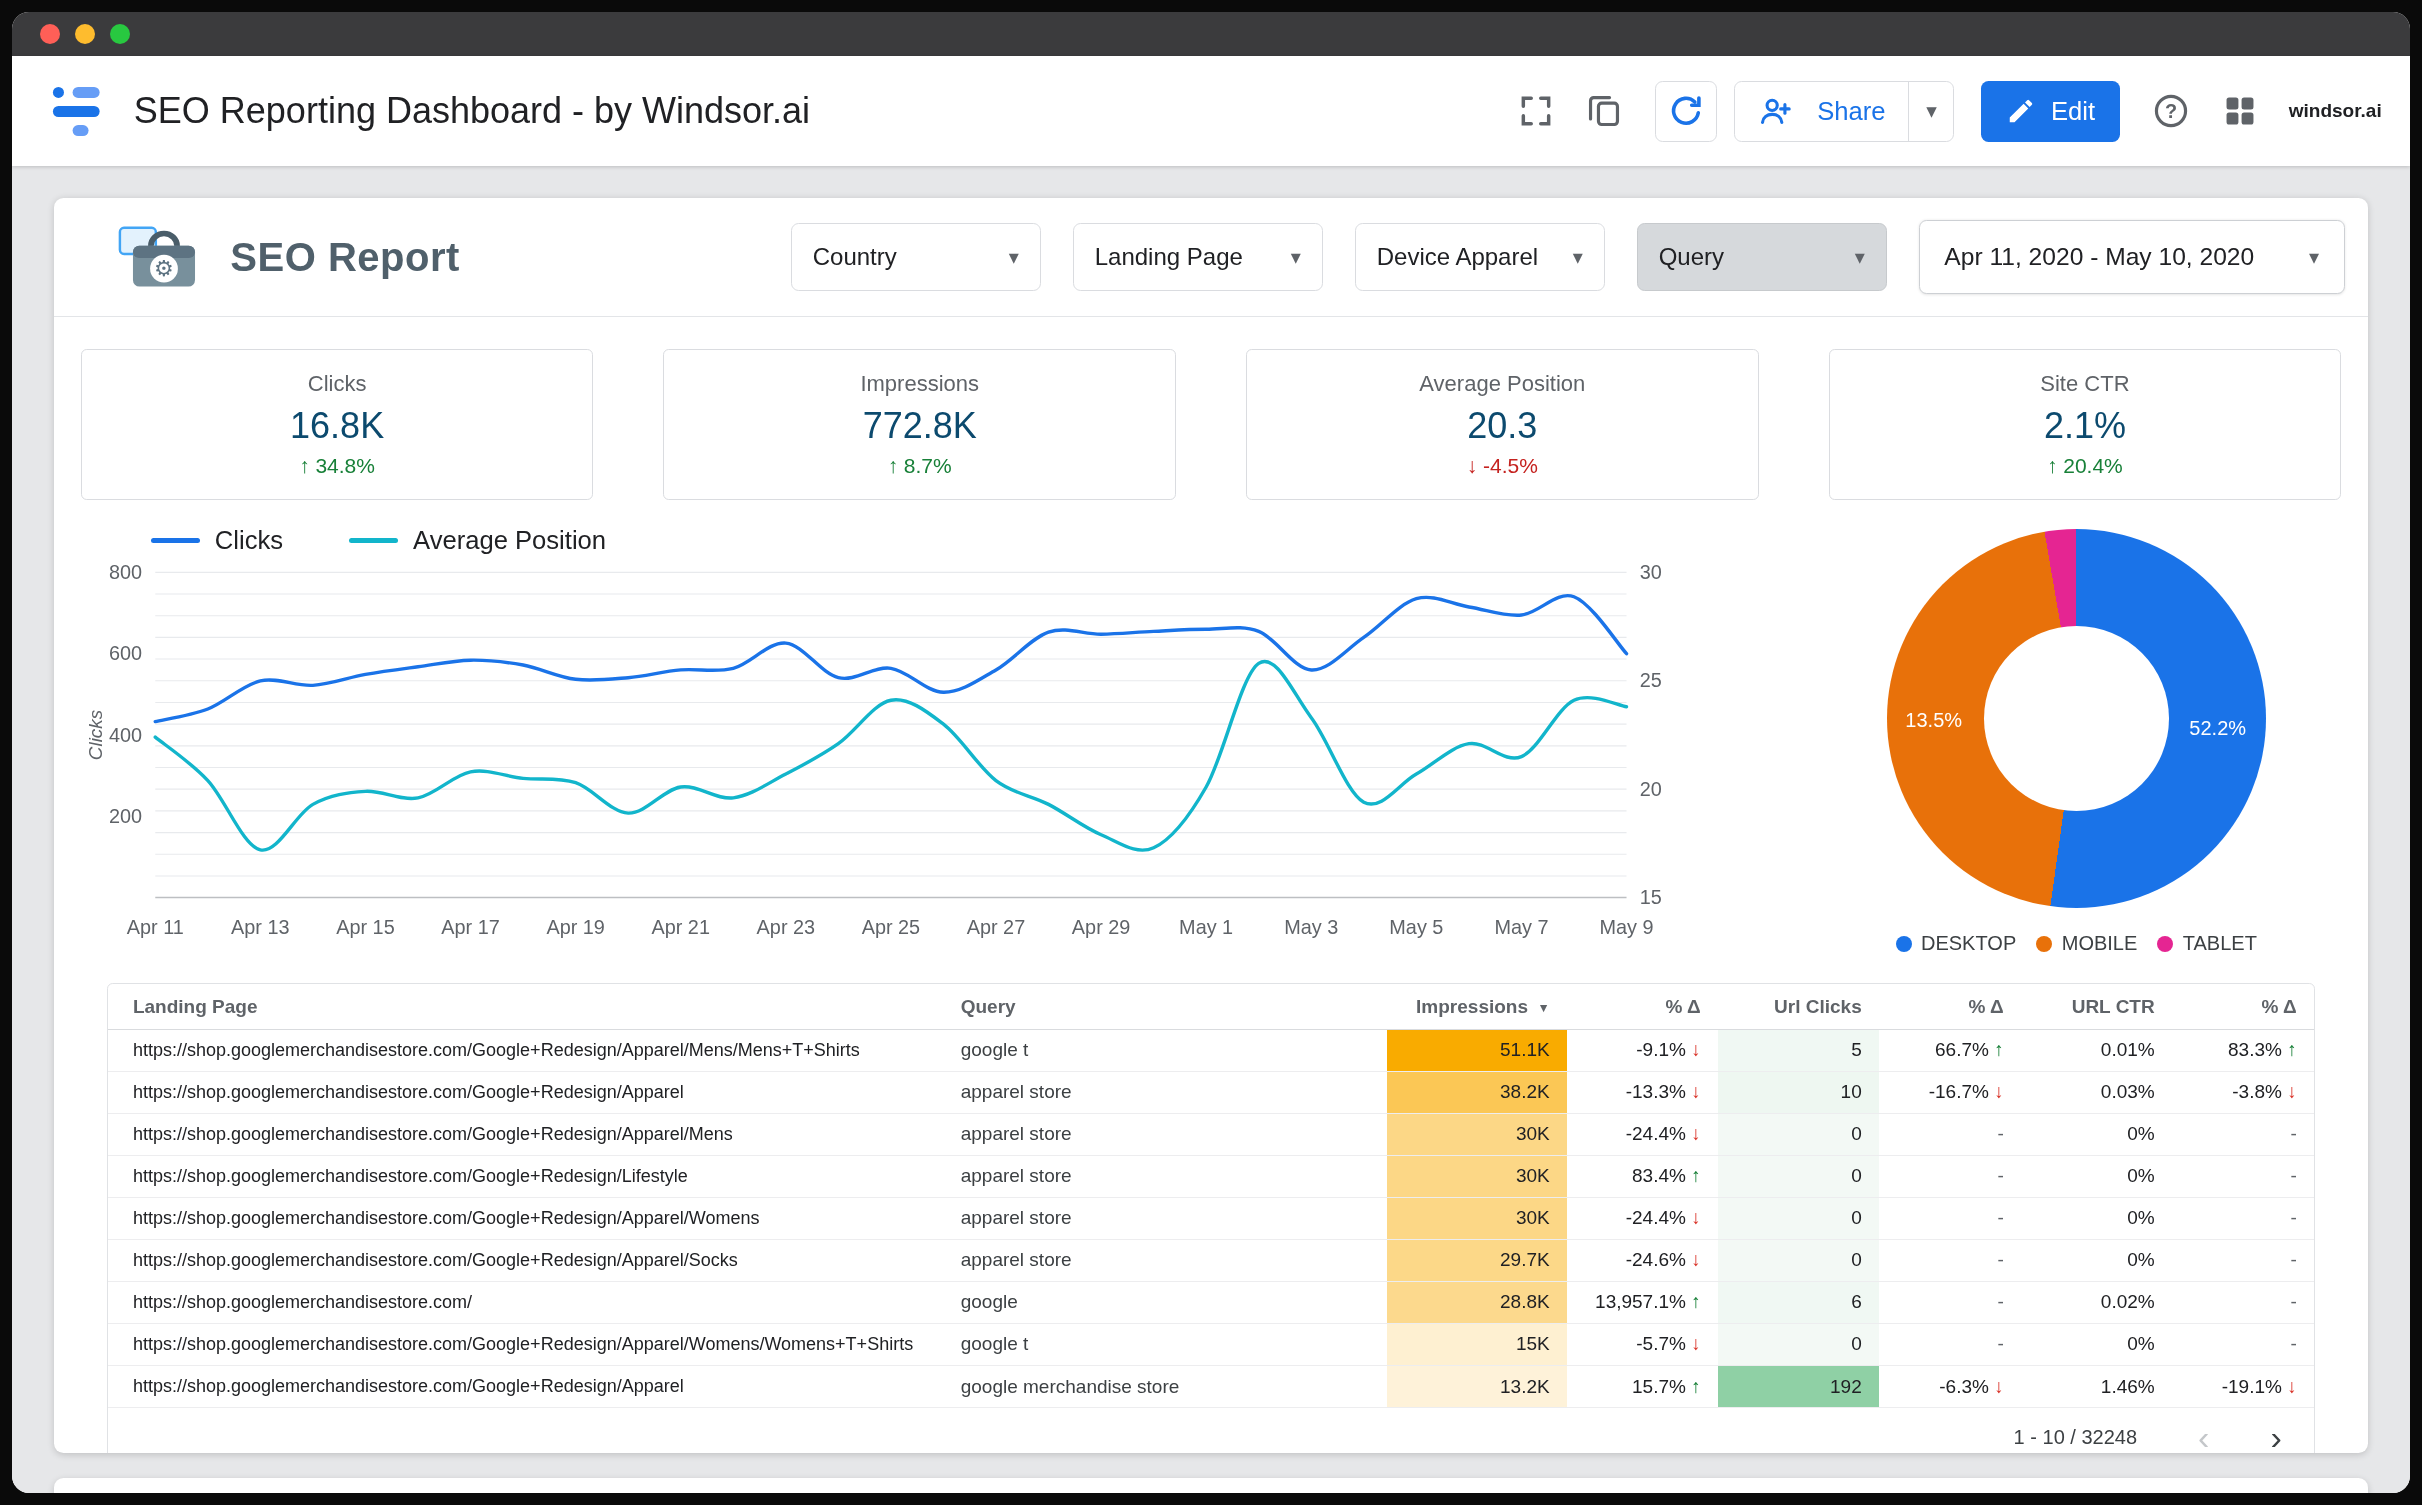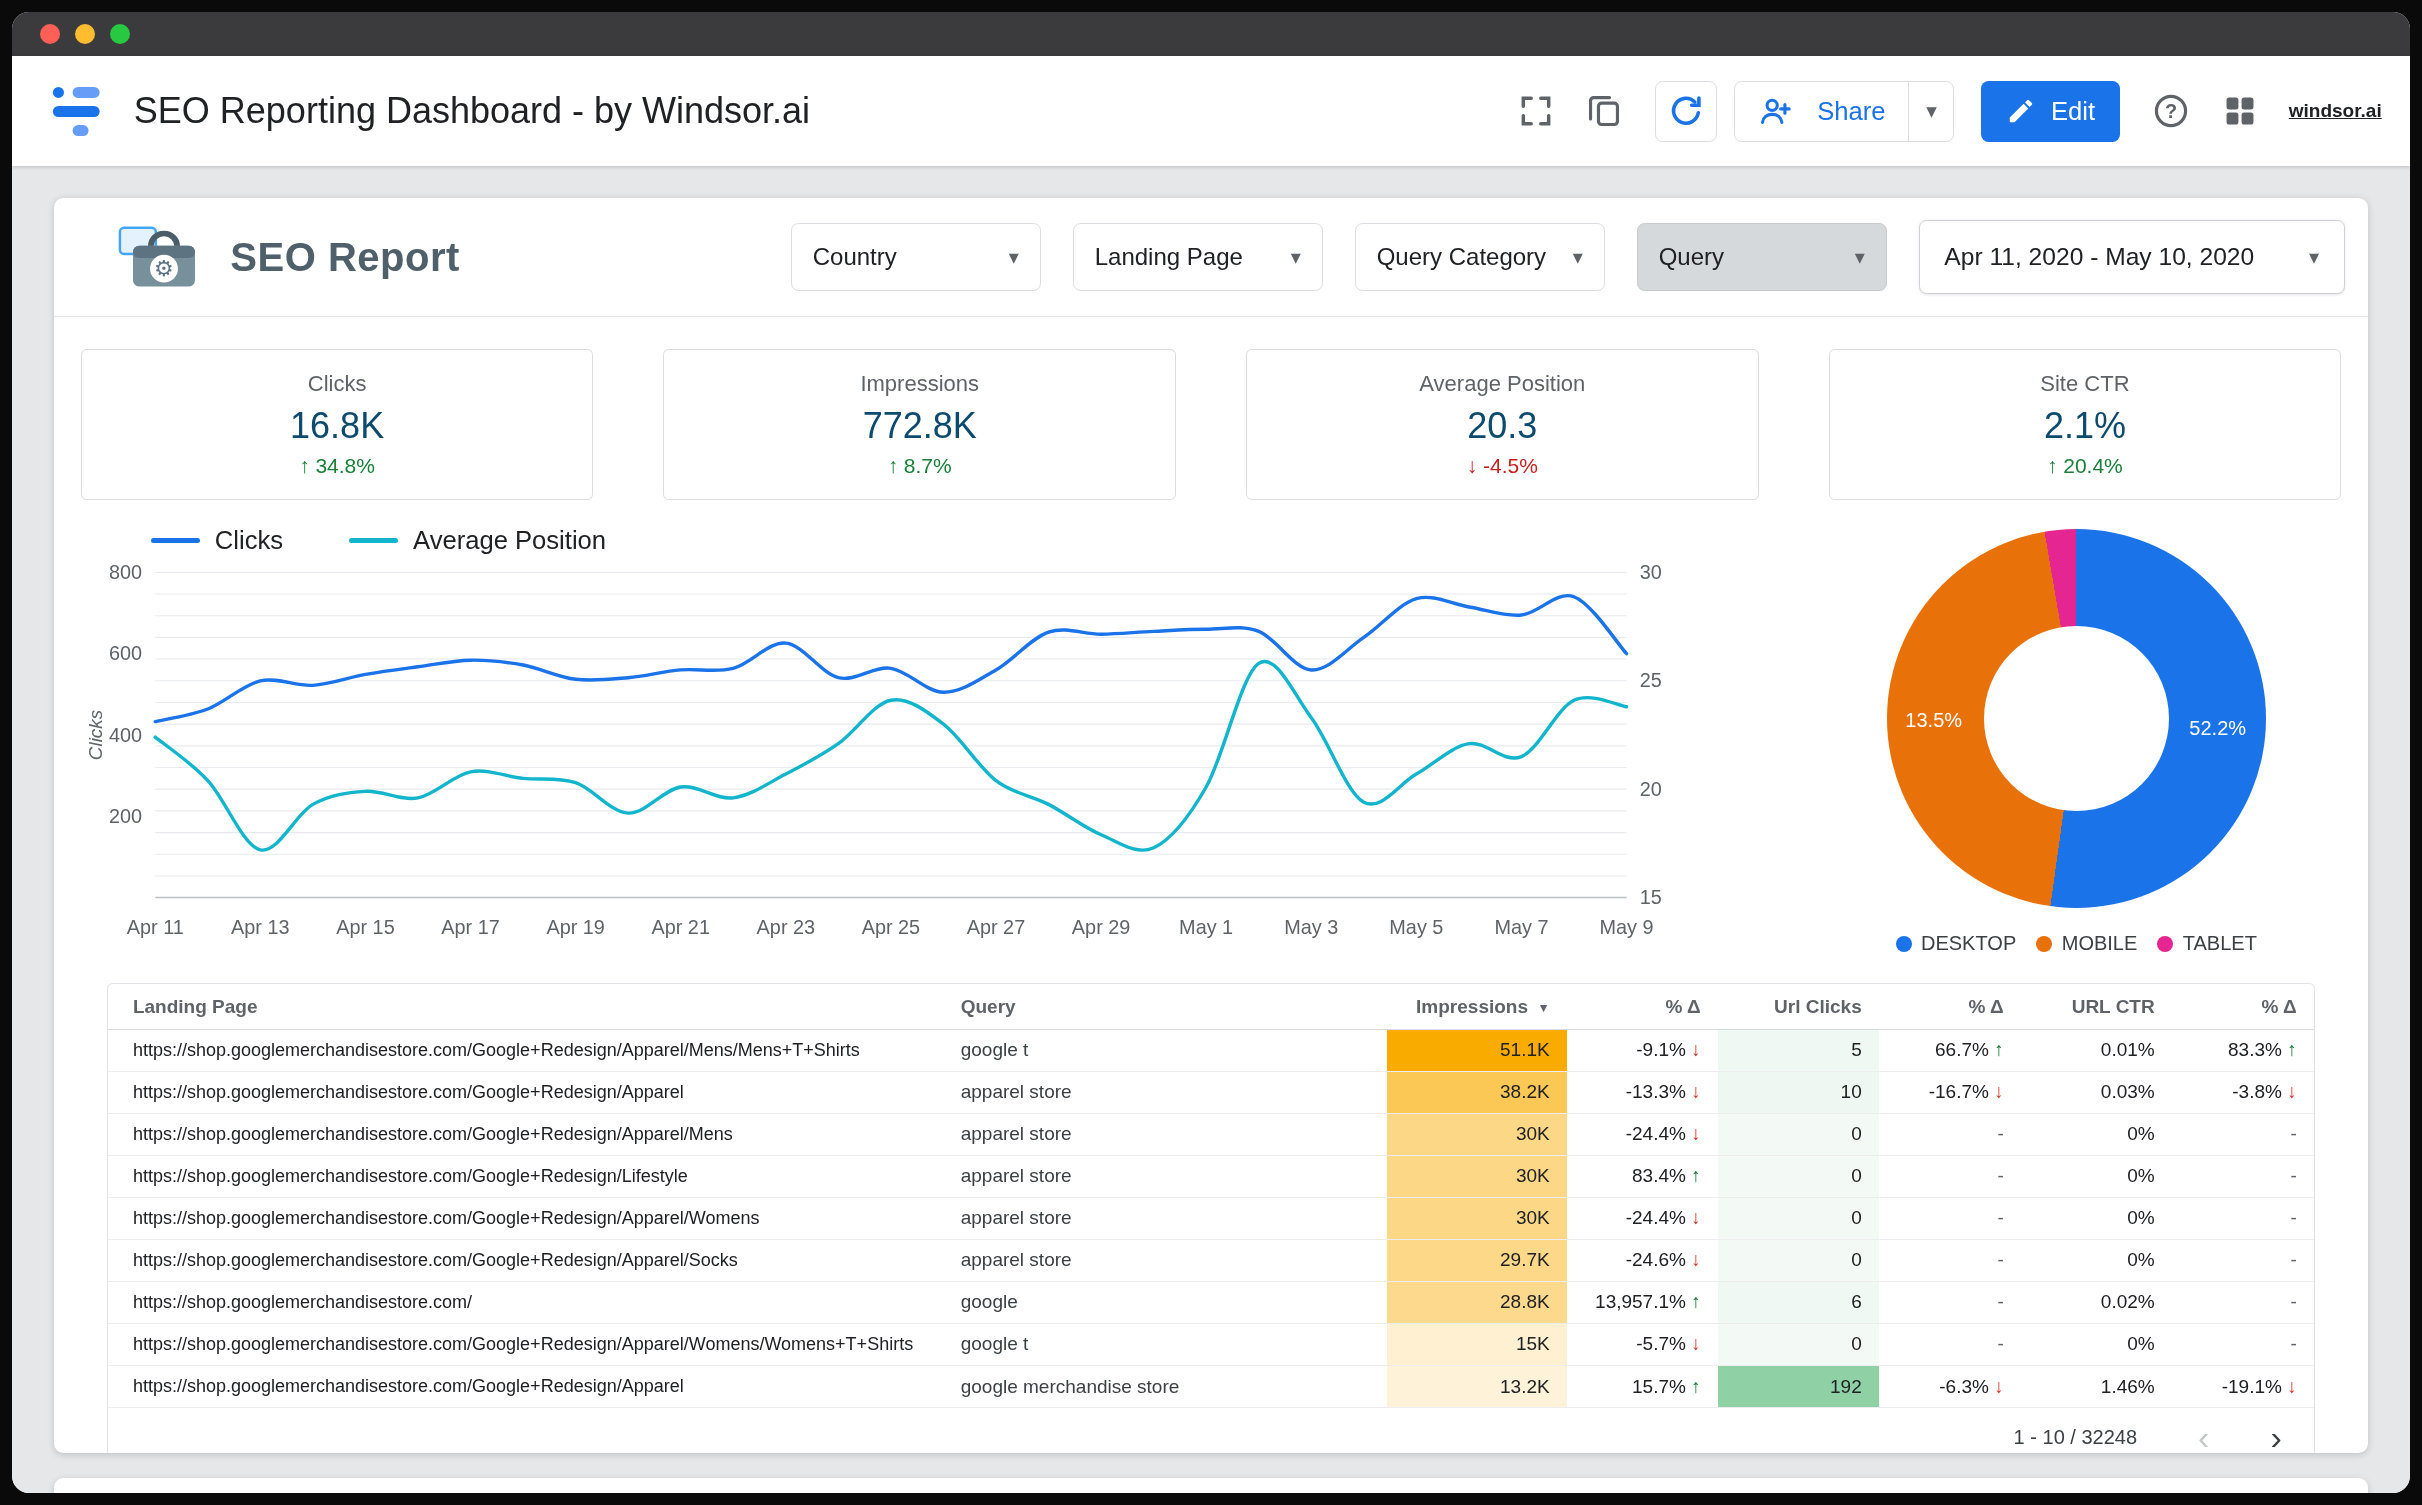--- a/index.html
+++ b/index.html
@@ -24,21 +24,21 @@
   .hicon svg { width:38px; height:38px; }
   .refresh-btn { width:62px; height:61px; border:0.9px solid #dadce0; border-radius:7.6px; display:grid; place-items:center; margin:0 17px; }
   .refresh-btn svg { width:36px; height:36px; }
   .share-btn { height:61px; border:0.9px solid #dadce0; border-radius:7.6px; display:flex; align-items:stretch; background:#fff; color:#1a73e8; margin-right:9.5px; }
   .share-main { display:flex; align-items:center; gap:25px; padding:0 23px; font-size:25.6px; font-weight:500; }
   .share-main svg { width:34px; height:34px; }
   .share-caret { width:45px; border-left:0.9px solid #dadce0; display:grid; place-items:center; color:#5f6368; font-size:21px; }
   .edit-btn { height:61px; background:#1a73e8; color:#fff; border:none; border-radius:7.6px; display:flex; align-items:center;
               gap:15px; padding:0 25px; font-size:25.6px; font-weight:500; margin:0 17px; cursor:pointer; }
   .edit-btn svg { width:30px; height:30px; }
-  .brand { font-size:19px; font-weight:700; color:#202124; margin-left:15px; white-space:nowrap;text-decoration:underline; }
+  .brand { font-size:19px; font-weight:700; color:#202124; margin-left:15px; white-space:nowrap; }
 
   
   .content { flex:1; background:#e6e7e9; padding:32px 42px 0; overflow:hidden; }
   .report-card { background:#fff; border-radius:9.5px; box-shadow:0 1.9px 7.6px rgba(0,0,0,.16); height:1255px; overflow:hidden; }
 
   .report-header { display:flex; align-items:center; height:119px; padding:0 23px 0 61px; border-bottom:0.9px solid #e3e5e8; }
   .report-logo { width:98px; height:79px; flex:none; }
   .report-title { font-size:40px; font-weight:700; color:#50606b; margin-left:17px; letter-spacing:0.5px; white-space:nowrap; }
   .filter-bar { margin-left:auto; display:flex; align-items:center; gap:32px; }
   .filter { width:250px; height:68px; border:0.9px solid #dadce0; border-radius:7.6px; background:#fff;
@@ -197,21 +197,21 @@
 
           <div class="filter">
               <span>Country</span>
               <span class="chev">▾</span>
             </div>
             <div class="filter">
               <span>Landing Page</span>
               <span class="chev">▾</span>
             </div>
             <div class="filter">
-              <span>Query Category</span>
+              <span>Device Apparel</span>
               <span class="chev">▾</span>
             </div>
             <div class="filter active">
               <span>Query</span>
               <span class="chev">▾</span>
             </div>
             <div class="daterange">
             <span>Apr 11, 2020 - May 10, 2020</span>
             <span class="chev">▾</span>
           </div>

